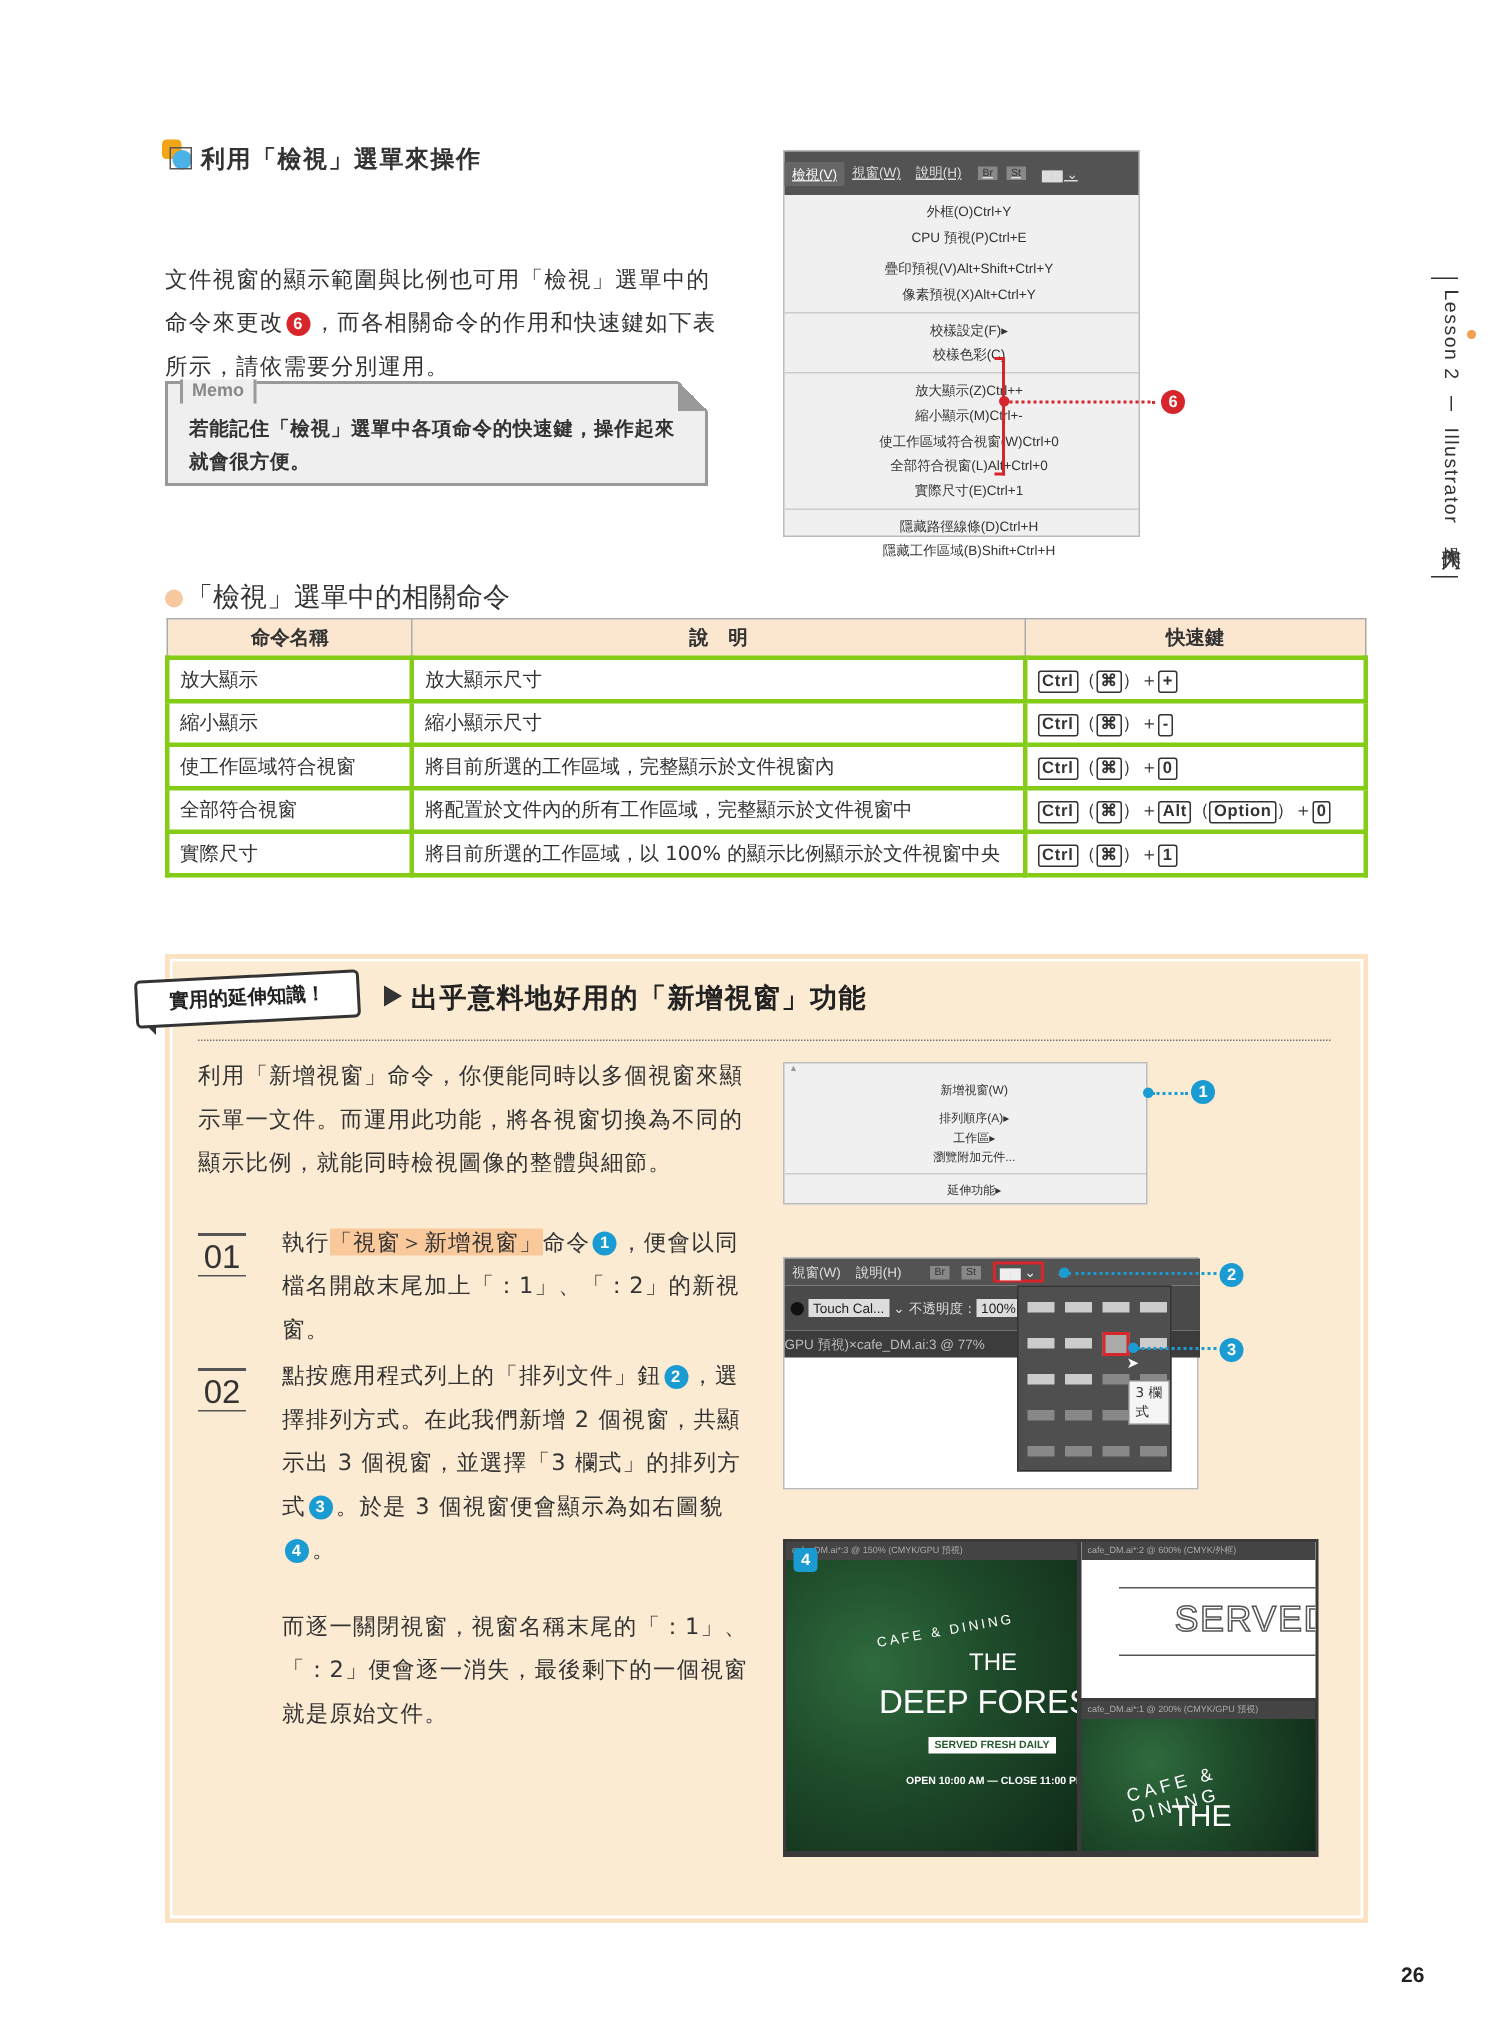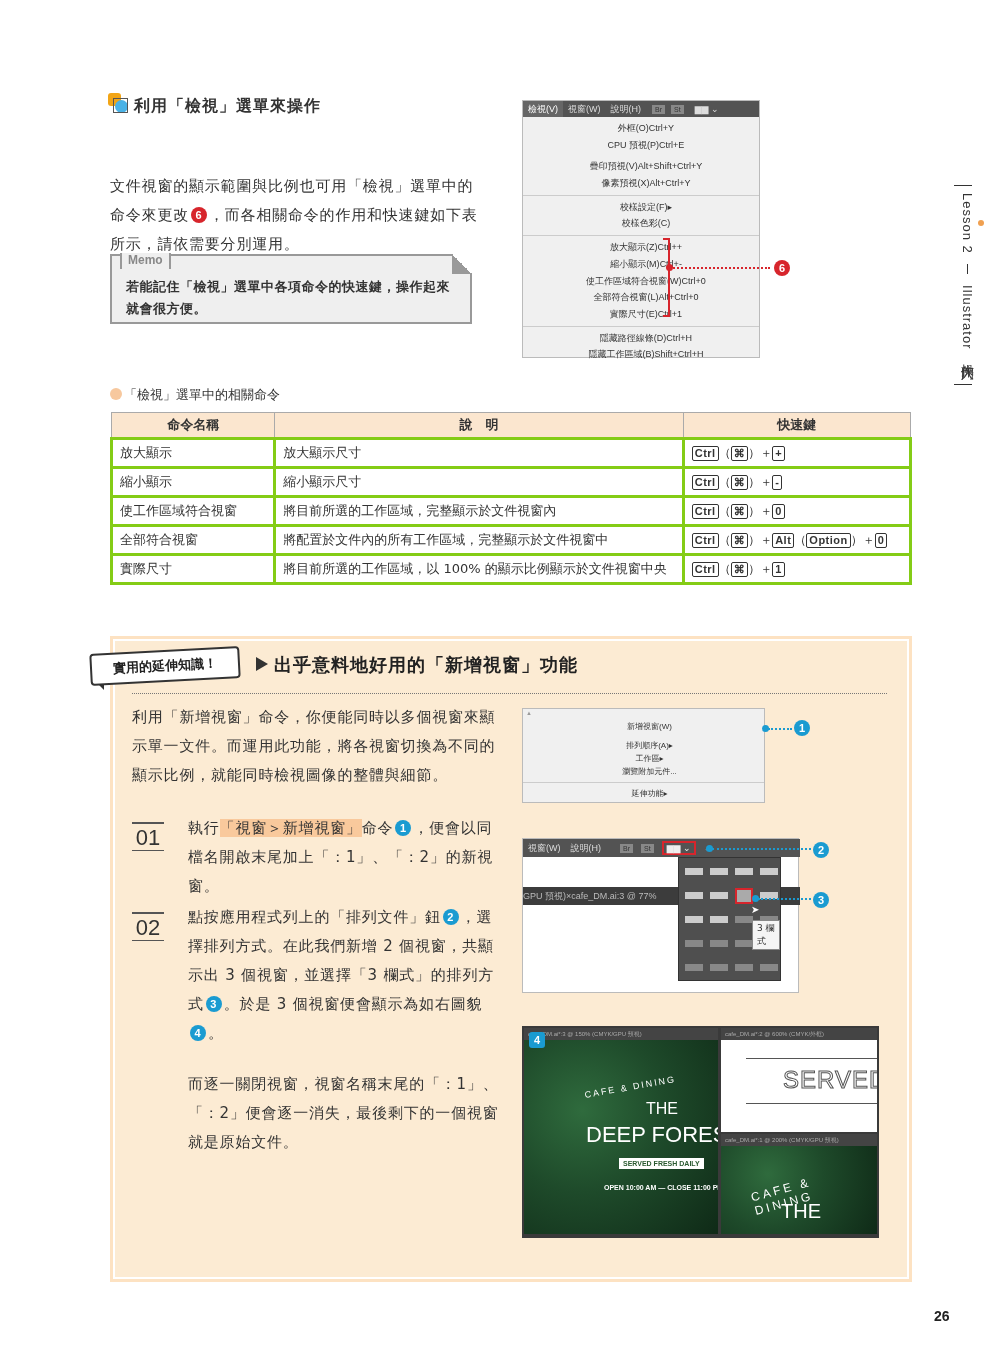--- a/index.html
+++ b/index.html
@@ -18,40 +18,40 @@
   .badge.blue { background:#1a9bd1; }
 
   
   .memo { left: 110px; top: 254px; width: 362px; height: 70px; border: 2px solid #999; background: #efefef; }
   .memo-fold2 { position:absolute; right:-2px; top:-2px; width:20px; height:20px; background: linear-gradient(225deg, #fff 50%, #999 50%); }
   .memo-label { position:absolute; left:8px; top:-3px; background:#efefef; padding:0 6px; font-size:12px; font-weight:bold; color:#888; border-left:2px solid #999; border-right:2px solid #999; height:16px; line-height:14px; font-family:"Liberation Sans", sans-serif; }
   .memo-text { position:absolute; left:14px; top:20px; width:330px; font-size:13px; font-weight:bold; line-height:22px; color:#333; letter-spacing:0.5px; }
 
   
   .menu1 { left: 522px; top: 100px; width: 238px; height: 258px; background: #f0f0f0; border: 1px solid #bbb; font-family: "Liberation Sans", sans-serif; font-size: 9px; color: #333; }
-  .menubar { height: 16px; background: #535353; display:flex; align-items:center; color:#ddd; font-size:9px; }
+  .menubar { height: 29px; background: #535353; display:flex; align-items:center; color:#ddd; font-size:9px;text-decoration:underline; }
   .menubar span { padding: 0 5px; }
   .menubar .active { background:#666; color:#fff; height:16px; line-height:16px; }
   .menubar .mini { background:#888; color:#333; font-size:7px; padding:1px 3px; margin:0 6px; }
   .menu-items { padding-left: 24px; padding-right: 14px; }
   .mi { display:flex; justify-content:center; height: 16.7px; line-height: 16.7px; }
   .msep { height: 1px; background:#ccc; margin: 3px -14px 3px -24px; }
   .bracket { left: 663px; top: 238px; width: 7px; height: 79px; border: 2px solid #d7252c; border-left:none; }
   .dotline-red { left: 670px; top: 267px; width: 100px; border-top: 2px dotted #d7252c; }
   .dot-red { left: 666px; top: 264px; width: 7px; height: 7px; border-radius:50%; background:#d7252c; }
   .badge6 { left: 772px; top: 260px; }
 
   
   .side { left: 950px; top: 185px; width: 26px; height: 200px; }
   .side .line { position:absolute; left:4px; width:18px; border-top:1px solid #333; }
   .side-text { position:absolute; left:0; top:8px; width:26px; writing-mode: vertical-rl; font-size: 13px; color:#333; font-family:"Liberation Sans", sans-serif; letter-spacing:1px; }
   .side-dot { position:absolute; left:28px; top:35px; width:6px; height:6px; border-radius:50%; background:#f0a050; }
 
   
-  .sub-title { left: 110px; top: 386px; font-size: 13px; color:#333; }
+  .sub-title { left: 110px; top: 386px; font-size: 18px; color:#333; }
   .sub-title .dot { display:inline-block; width:12px; height:12px; border-radius:50%; background:#f7c89e; vertical-align:-1px; margin-right:2px; }
   table.cmd { position:absolute; left:110px; top:412px; width:802px; border-collapse:collapse; font-size:13px; color:#333; }
   table.cmd th { background:#fbe6cf; height:26px; font-weight:bold; border:1px solid #aaa; font-size:13px; }
   table.cmd td { height:29px; border:3px solid #84cc16; padding-left:7px; }
   .col1 { width:164px; } .col2 { width:410px; } .col3 { width:228px; }
   .key { display:inline-block; border:1px solid #333; border-radius:2px; padding:0 2px; font-family:"Liberation Sans", sans-serif; font-weight:bold; font-size:11px; line-height:13px; letter-spacing:0.5px; }
   .ks { font-family:"Liberation Sans", sans-serif; font-size:12px; }
 
   
   .tips { left: 110px; top: 636px; width: 802px; height: 646px; background:#fcebd3; border: 3px solid #fde2c2; box-shadow: inset 0 0 0 2px #fff; }
@@ -287,20 +287,27 @@
 
 <div class="abs shot2">
   <div class="ai-bar">
     <span>視窗(W)</span>
     <span>說明(H)</span>
     <span style="background:#888;color:#333;font-size:7px;padding:1px 3px;margin-left:14px;">Br</span>
     <span style="background:#888;color:#333;font-size:7px;padding:1px 3px;margin-left:8px;">St</span>
     <span class="redbox" style="margin-left:8px;padding:0 3px;color:#eee;">▆▆ ⌄</span>
     <span style="margin-left:4px;color:#999;">➶</span>
   </div>
+  <div class="ai-bar2">
+    <span style="display:inline-block;width:9px;height:9px;border-radius:50%;background:#111;padding:0;margin-left:4px;"></span>
+    <span style="background:#ddd;color:#222;padding:1px 3px;margin-left:3px;">Touch Cal...</span>
+    <span style="padding:0 3px;">⌄</span>
+    <span>不透明度：</span>
+    <span style="background:#ddd;color:#222;padding:1px 3px;">100%</span>
+  </div>
   <div class="ai-tabs">
     <span>GPU 預視)</span>
     <span>×</span>
     <span>cafe_DM.ai:3 @ 77%</span>
   </div>
   <div class="arr-pop">
     <div class="arr-grid">
       <div></div>
         <div></div>
         <div></div>

